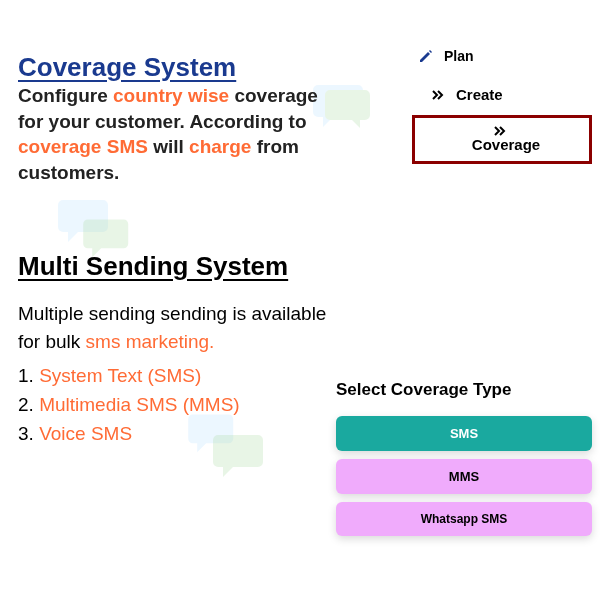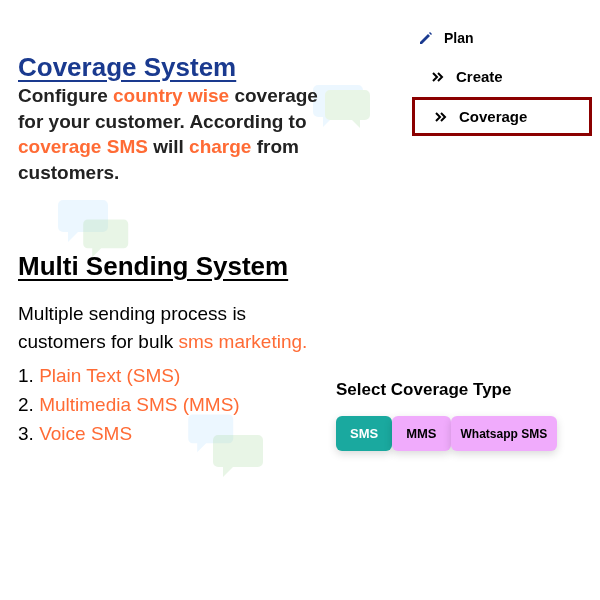--- a/index.html
+++ b/index.html
@@ -16,33 +16,33 @@
 .sec1 { padding-top: 52px; }
 .sec2 { padding-top: 65px; }
 
 .heading { color: #1a3a8f; font-size: 26px; font-weight: 700; text-decoration: underline; text-underline-offset: 4px; margin-bottom: 0; }
 .heading2 { color: #000000; font-size: 26px; font-weight: 700; text-decoration: underline; text-underline-offset: 4px; margin-bottom: 18px; }
 
 .desc { font-size: 19px; line-height: 1.35; color: #222; max-width: 320px; font-weight: 700; }
 .desc2 { font-size: 19px; line-height: 1.5; color: #000; max-width: 320px; }
 .hl { color: #ff6b35; }
 
-.menu-panel { position: absolute; right: 2px; top: 20px; width: 192px; background: #fff; }
+.menu-panel { position: absolute; right: 2px; top: 38px; width: 192px; background: #fff; }
 .menu-top { display: flex; align-items: center; padding: 10px 12px; font-weight: 700; font-size: 14px; color: #000; }
 .menu-top svg { margin-right: 10px; }
 .menu-item { display: flex; align-items: center; padding: 8px 12px 8px 20px; font-weight: 700; font-size: 15px; color: #000; margin: 4px 6px; }
 .menu-item svg { margin-right: 10px; }
-.menu-item.highlighted { border: 3px solid #8b0000; }
+.menu-item.highlighted { border: 3px solid #8b0000; flex-direction: column; }
 
 .ol { list-style: none; margin-top: 4px; font-size: 19px; line-height: 1.55; }
 .ol li { color: #000; }
 
 .sending-panel { position: absolute; right: 4px; top: 380px; width: 264px; background: #fff; }
 .sending-title { font-weight: 700; font-size: 17px; color: #000; margin-bottom: 16px; padding-left: 4px; }
-.btn-row { display: flex; padding: 0 4px; }
+.btn-row { display: flex; gap: 8px; padding: 0 4px; flex-direction: column; }
 .btn { padding: 10px 14px; border-radius: 6px; font-size: 13px; font-weight: 600; box-shadow: 0 3px 8px rgba(0,0,0,0.15); background: #f0abfc; color: #000; border: none; cursor: pointer; }
 .btn.active { background: #1aa99f; color: #fff; }
 .btn.whatsapp { font-size: 12px; padding: 10px 10px; }
 
 </style>
 </head>
 <body>
 
 <svg class="bg-bubble bub1" viewBox="0 0 60 50">
     <path d="M8 5 h40 a5 5 0 0 1 5 5 v22 a5 5 0 0 1 -5 5 h-25 l-10 10 v-10 h-5 a5 5 0 0 1 -5 -5 v-22 a5 5 0 0 1 5 -5 z" fill="#b8e0ff"></path>
@@ -85,23 +85,23 @@
     <svg width="14" height="10" viewBox="0 0 14 10">
         <path d="M1 1 L5 5 L1 9 M6 1 L10 5 L6 9" stroke="#000" stroke-width="2" fill="none"></path>
       </svg>
     <span>Coverage</span>
   </div>
 </div>
 
 <div class="section sec2">
   <h2 class="heading2">Multi Sending System</h2>
   <div class="desc2">
-    <span>Multiple sending process is customers for bulk </span><span class="hl">sms marketing.</span>
+    <span>Multiple sending sending is available for bulk </span><span class="hl">sms marketing.</span>
     <ol class="ol">
-      <li><span> 1.  </span><span class="hl">Plain Text (SMS)</span></li>
+      <li><span> 1.  </span><span class="hl">System Text (SMS)</span></li>
       <li><span>2. </span><span class="hl">Multimedia SMS (MMS)</span></li>
       <li><span>3. </span><span class="hl">Voice SMS</span></li>
     </ol>
   </div>
 </div>
 
 <div class="sending-panel">
   <div class="sending-title">Select Coverage Type</div>
   <div class="btn-row">
     <button class="btn active">SMS</button>

